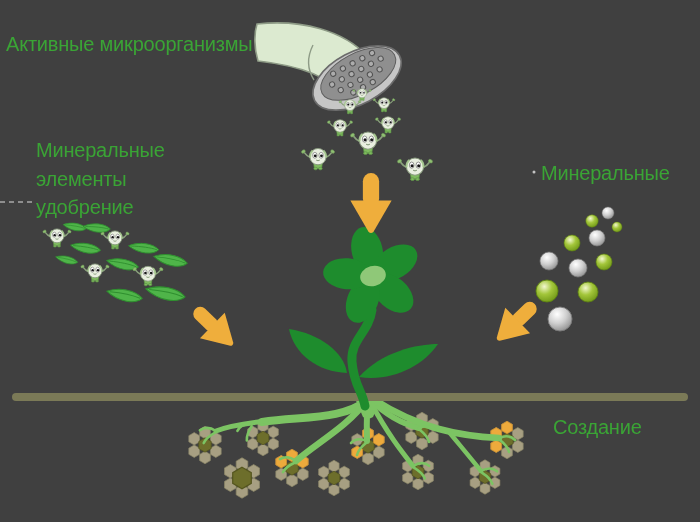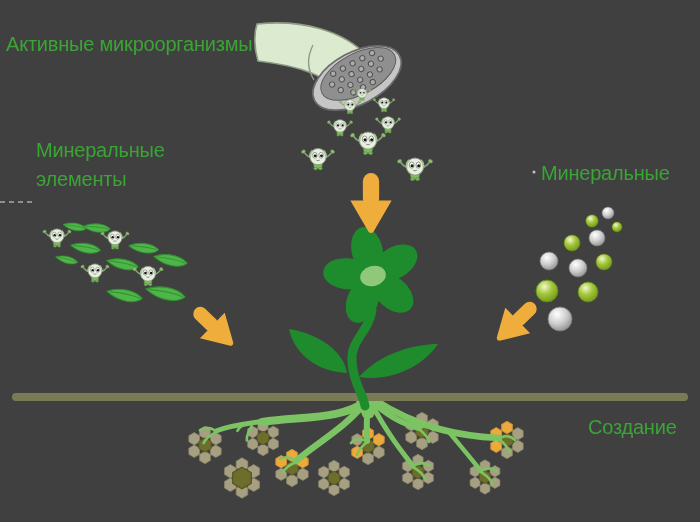--- a/index.html
+++ b/index.html
@@ -285,23 +285,24 @@
       <path class="artifact" d="M0,202 L34,202" stroke-dasharray="5,4"></path>
       <circle cx="534" cy="172" r="1.5" fill="#c4c4c4"></circle>
     </g>
   </svg>
 
   <div class="label" style="left:6px;top:30px;">Активные микроорганизмы</div>
 
   <div class="label" style="left:36px;top:136px;line-height:28.5px;">
     <span>Минеральные</span>
     <span>элементы</span>
+    <span>удобрение</span>
   </div>
 
   <div class="label" style="left:541px;top:159px;">
     <span>Минеральные</span>
   </div>
 
-  <div class="label" style="left:588px;top:413px;">
+  <div class="label" style="left:553px;top:413px;">
     <span>Создание</span>
   </div>
 
 </div>
 
 </body></html>

